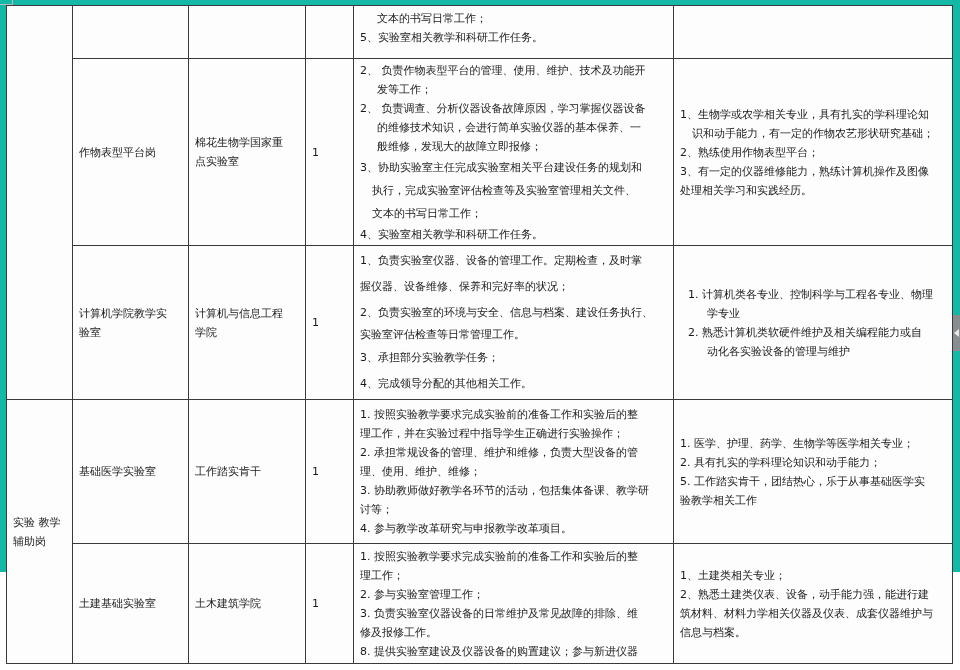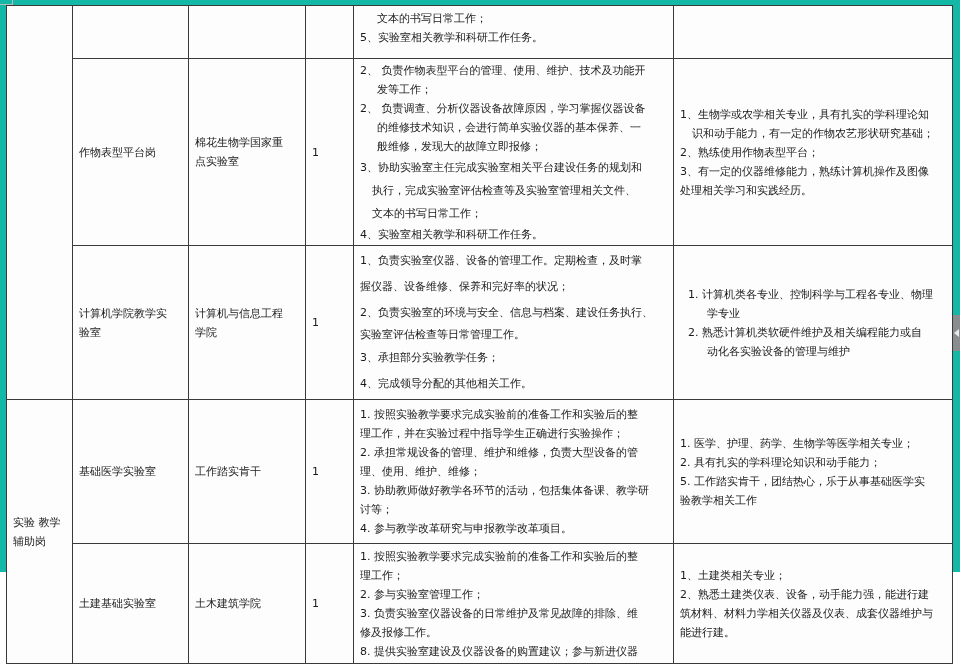--- a/index.html
+++ b/index.html
@@ -200,21 +200,21 @@
           <span class="line">理工作；</span>
           <span class="line">2.  参与实验室管理工作；</span>
           <span class="line">3.  负责实验室仪器设备的日常维护及常见故障的排除、维</span>
           <span class="line">修及报修工作。</span>
           <span class="line">8.  提供实验室建设及仪器设备的购置建议；参与新进仪器</span>
         </td>
         <td class="req">
           <span class="line">1、土建类相关专业；</span>
           <span class="line">2、熟悉土建类仪表、设备，动手能力强，能进行建</span>
           <span class="line">筑材料、材料力学相关仪器及仪表、成套仪器维护与</span>
-          <span class="line">能进行建。</span>
+          <span class="line">信息与档案。</span>
         </td>
       </tr>
     </tbody>
   </table>
 
   <div class="side-tab">
     <span></span>
   </div>
 </div>
 

